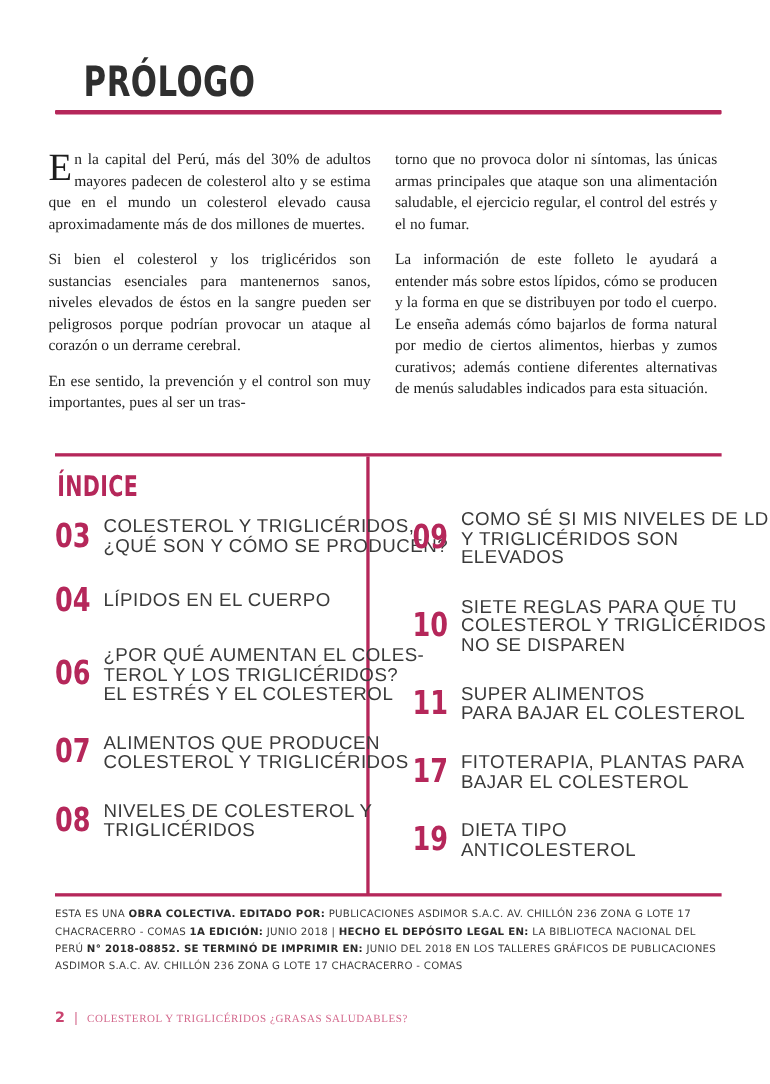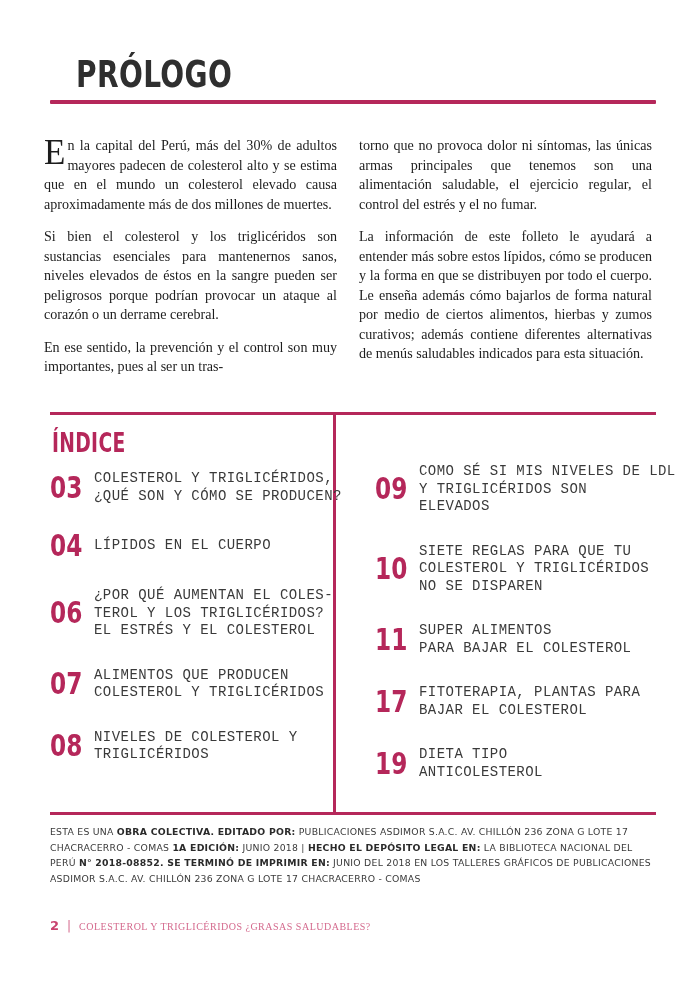--- a/index.html
+++ b/index.html
@@ -154,22 +154,22 @@
     line-height: 28px;
     color: #b5275a;
     width: 44px;
     flex-shrink: 0;
     transform: scaleX(0.86);
     transform-origin: left top;
     padding-top: 1px;
   }
 
   .index-label {
-    font-family: Liberation Mono, monospace;
-    font-size: 14px;
+    font-family: Liberation Sans, sans-serif;
+    font-size: 17px;
     line-height: 17.5px;
     letter-spacing: 0.45px;
     color: #3a3a3a;
     text-transform: uppercase;
     padding-top: 1px;
   }
 
   .index-label .ln { display: block; white-space: nowrap; }
 
   
@@ -238,21 +238,21 @@
   </div>
   <div class="rule-top"></div>
 
   <div class="prologue">
     <div class="prologue-col">
       <p class="dropcap">En la capital del Perú, más del 30% de adultos mayores padecen de colesterol alto y se estima que en el mundo un colesterol elevado causa aproximadamente más de dos millones de muertes.</p>
       <p>Si bien el colesterol y los triglicéridos son sustancias esenciales para mantenernos sanos, niveles elevados de éstos en la sangre pueden ser peligrosos porque podrían provocar un ataque al corazón  o un derrame cerebral.</p>
       <p>En ese sentido, la prevención y el control son muy importantes, pues al ser un tras-</p>
     </div>
     <div class="prologue-col">
-      <p>torno que no provoca dolor ni síntomas, las únicas armas principales que tenemos son una alimentación saludable, el ejercicio regular, el control del estrés y el no fumar.</p>
+      <p>torno que no provoca dolor ni síntomas, las únicas armas principales que ataque son una alimentación saludable, el ejercicio regular, el control del estrés y el no fumar.</p>
       <p>La información de este folleto le ayudará a entender más sobre estos lípidos, cómo se producen  y la forma en que se distribuyen por todo el cuerpo. Le enseña además cómo bajarlos de forma natural por medio de ciertos alimentos, hierbas y zumos curativos; además contiene diferentes alternativas de menús saludables indicados para esta situación.</p>
     </div>
   </div>
 
   <div class="rule-index-top"></div>
   <div class="index-divider"></div>
   <div class="index-heading">ÍNDICE</div>
 
   <div class="index-cols">
     <div class="index-col-left">

